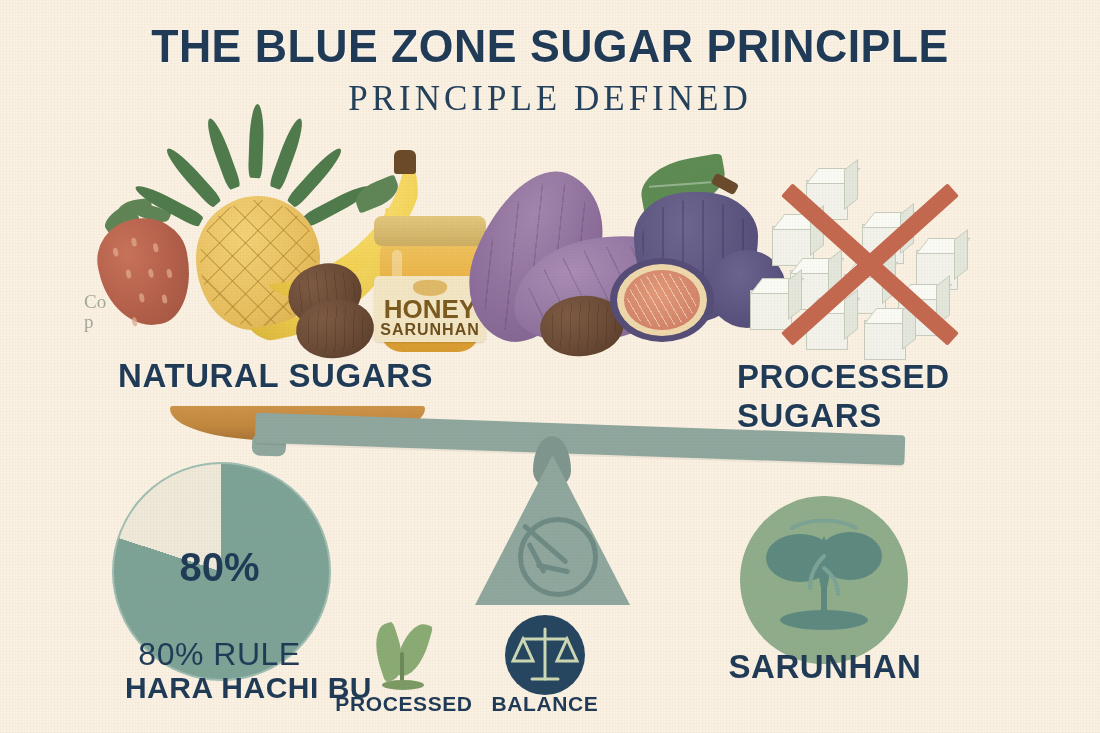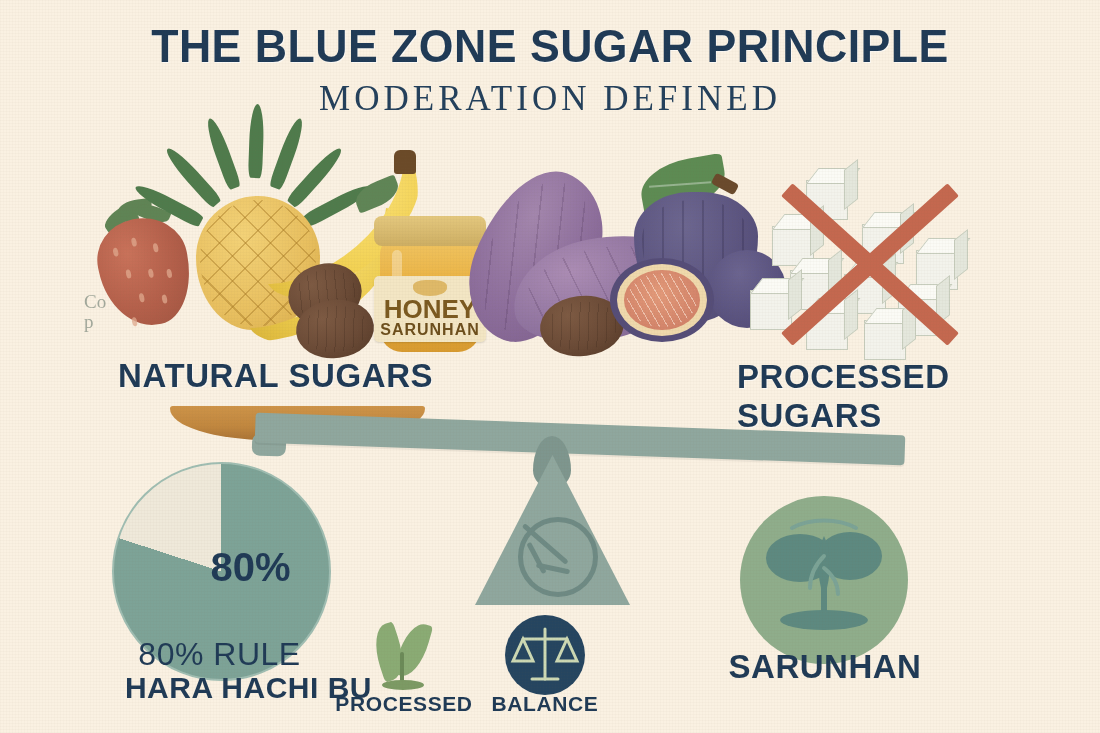--- a/index.html
+++ b/index.html
@@ -155,21 +155,21 @@
     border-radius:50% 50% 46% 46%/66% 66% 34% 34%;}
   #fulc-circle{left:518px;top:517px;width:70px;height:70px;border:5px solid #6e8a84;border-radius:50%;}
   #fulc-slash{left:525px;top:523px;width:58px;height:5px;background:#6e8a84;transform:rotate(41deg);transform-origin:left top;border-radius:3px;}
   #fulc-tick{left:534px;top:541px;width:5px;height:34px;background:#6e8a84;transform:rotate(-28deg);border-radius:3px;}
   #fulc-tick2{left:536px;top:566px;width:34px;height:5px;background:#6e8a84;transform:rotate(12deg);border-radius:3px;}
 
   
   #pie{left:112px;top:462px;width:215px;height:215px;border-radius:50%;
     background:conic-gradient(#7da397 0deg 132deg, #efe9da 132deg 360deg);
     border:2px solid #9fbdb2;}
-  #pie-val{left:112px;top:545px;width:215px;text-align:center;font-weight:bold;font-size:40px;color:#1f3a56;padding-left:31px;}
+  #pie-val{left:112px;top:545px;width:215px;text-align:center;font-weight:bold;font-size:40px;color:#1f3a56;}
   #lbl-rule{left:112px;top:636px;width:215px;text-align:center;font-weight:normal;font-size:32px;letter-spacing:.5px;}
   #lbl-hara{left:72px;top:671px;width:300px;text-align:right;font-weight:bold;font-size:30px;letter-spacing:.5px;}
 
   
   #mod-icon{left:362px;top:622px;width:80px;height:66px;}
   #mod-icon .lf{position:absolute;width:26px;height:56px;background:#8aab74;border-radius:70% 10% 70% 10%;}
   #mod-icon .stem{position:absolute;left:38px;top:30px;width:4px;height:30px;background:#6b8a58;border-radius:2px;}
   #mod-icon .soil{position:absolute;left:20px;top:58px;width:42px;height:10px;background:#7c9a64;border-radius:50%;}
   #lbl-moderation{left:324px;top:692px;width:160px;text-align:center;font-weight:bold;font-size:21px;letter-spacing:.6px;}
 
@@ -182,21 +182,21 @@
 
   
   #wm{left:84px;top:292px;font-family:"Liberation Serif",serif;font-size:19px;color:#5b6e63;opacity:.55;line-height:20px;}
 </style>
 </head>
 <body>
 
 <div id="stage">
 
   <div class="abs" id="title">THE BLUE ZONE SUGAR PRINCIPLE</div>
-  <div class="abs" id="subtitle">MODERATION DEFINED</div>
+  <div class="abs" id="subtitle">PRINCIPLE DEFINED</div>
 
   <div class="abs" id="straw">
     <div class="cap">
       <i style="left:0px;top:14px;transform:rotate(-34deg);"></i>
       <i style="left:16px;top:4px;transform:rotate(-8deg);"></i>
       <i style="left:34px;top:10px;transform:rotate(22deg);"></i>
       <i style="left:10px;top:26px;transform:rotate(-58deg);"></i>
     </div>
     <div class="body">
       <div class="seed" style="left:18px;top:24px;"></div>

